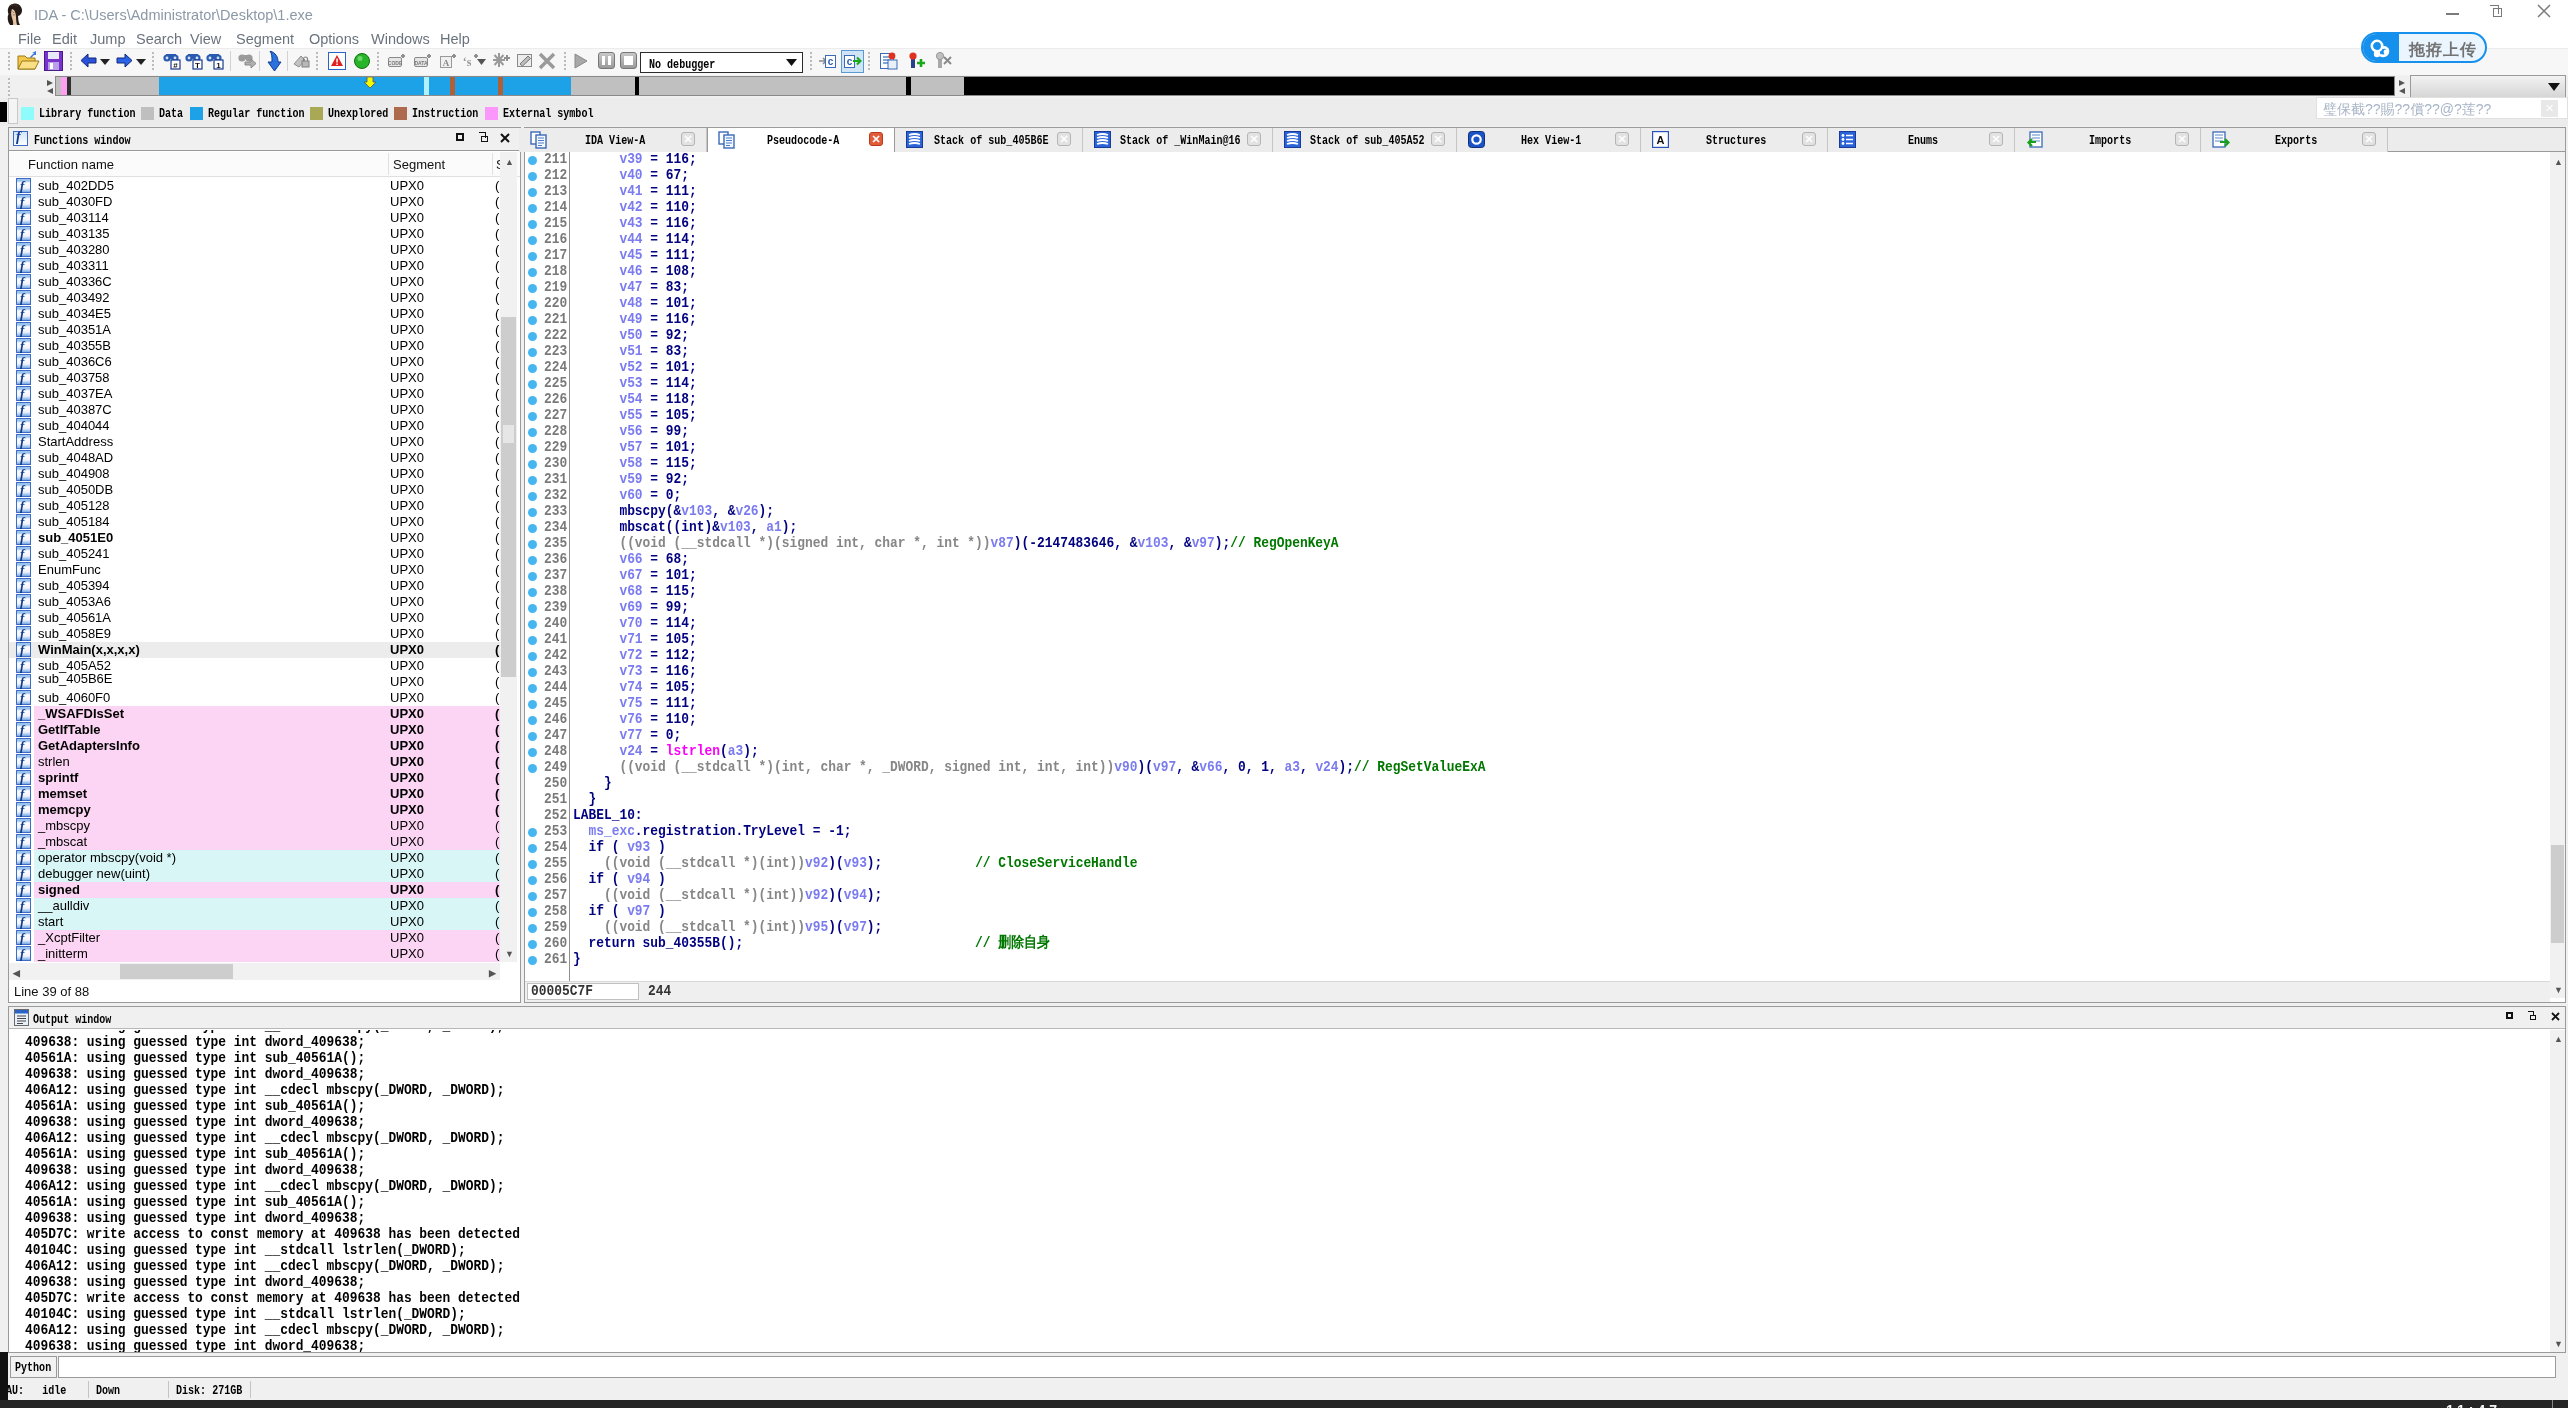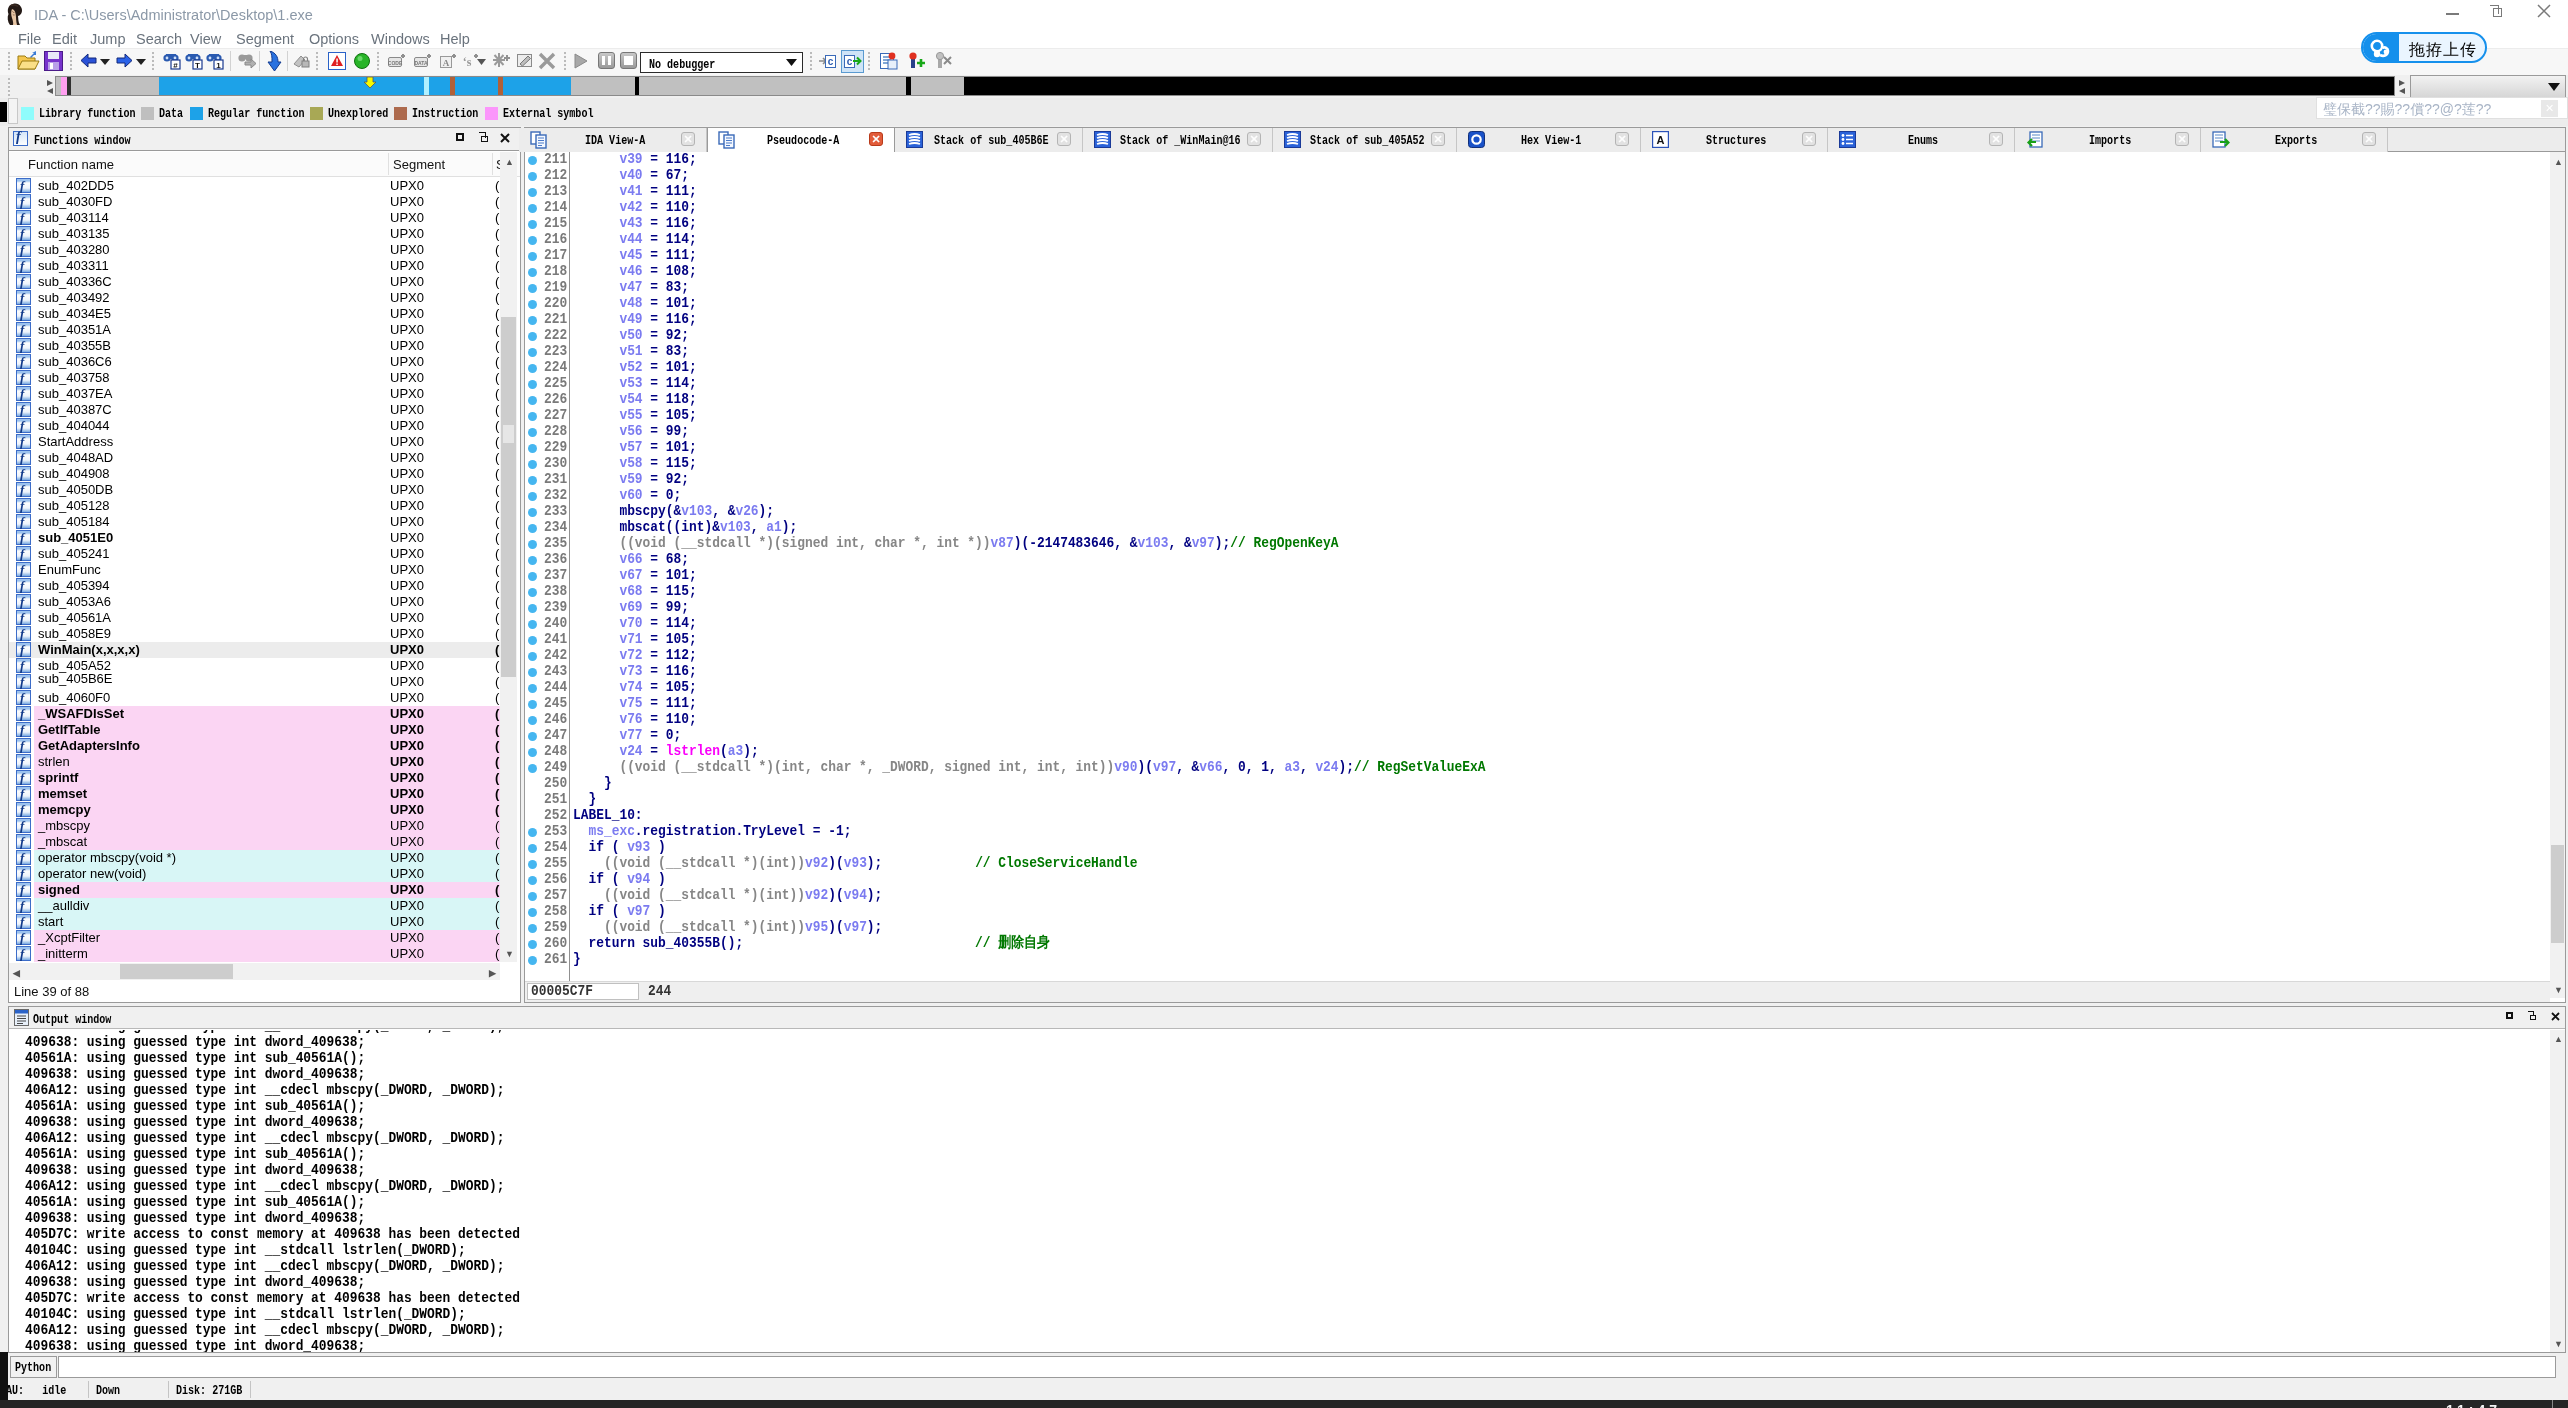--- a/index.html
+++ b/index.html
@@ -472,21 +472,21 @@
 <div class="frow" style="top:834px;font-weight:normal">_mbscat</div>
 <div class="fseg" style="top:834px;font-weight:normal">UPX0</div>
 <div class="fpar" style="top:834px;font-weight:normal">(</div>
 <div class="abs" style="left:34px;top:850px;width:466px;height:16px;background:#d8f6f6"></div>
 <div class="ficon" style="top:850px"></div>
 <div class="frow" style="top:850px;font-weight:normal">operator mbscpy(void *)</div>
 <div class="fseg" style="top:850px;font-weight:normal">UPX0</div>
 <div class="fpar" style="top:850px;font-weight:normal">(</div>
 <div class="abs" style="left:34px;top:866px;width:466px;height:16px;background:#d8f6f6"></div>
 <div class="ficon" style="top:866px"></div>
-<div class="frow" style="top:866px;font-weight:normal">operator new(void)</div>
+<div class="frow" style="top:866px;font-weight:normal">debugger new(uint)</div>
 <div class="fseg" style="top:866px;font-weight:normal">UPX0</div>
 <div class="fpar" style="top:866px;font-weight:normal">(</div>
 <div class="abs" style="left:34px;top:882px;width:466px;height:16px;background:#fbd5f3"></div>
 <div class="ficon" style="top:882px"></div>
 <div class="frow" style="top:882px;font-weight:bold">signed</div>
 <div class="fseg" style="top:882px;font-weight:bold">UPX0</div>
 <div class="fpar" style="top:882px;font-weight:bold">(</div>
 <div class="abs" style="left:34px;top:898px;width:466px;height:16px;background:#d8f6f6"></div>
 <div class="ficon" style="top:898px"></div>
 <div class="frow" style="top:898px;font-weight:normal">__aulldiv</div>
@@ -814,18 +814,18 @@
 <div class="abs" style="left:0;top:1352px;width:8px;height:48px;background:#111"></div>
 
 <div class="abs" style="left:2361px;top:32px;width:126px;height:31px;border-radius:16px;background:#eaf5ff;border:2px solid #1590ec;overflow:hidden">
  <div class="abs" style="left:0;top:0;width:36px;height:31px;background:#1590ec"></div>
  <svg class="abs" style="left:7px;top:5px" width="22" height="20" viewBox="0 0 22 20">
   <circle cx="7" cy="7" r="5.2" fill="none" stroke="#fff" stroke-width="2.6"></circle>
   <circle cx="7" cy="15" r="3.2" fill="#fff"></circle>
   <path d="M10 16 C14 18 18 16 18 12 C18 9 15 7.5 12.5 9" fill="none" stroke="#fff" stroke-width="2.6"></path>
   <circle cx="16" cy="13" r="2.4" fill="#fff"></circle>
  </svg>
- <div class="abs" style="left:46px;top:6px;color:#000000;font-size:16px;font-weight:normal;letter-spacing:1px">拖拵上传</div>
+ <div class="abs" style="left:46px;top:6px;color:#737373;font-size:16px;font-weight:bold;letter-spacing:1px">拖拵上传</div>
 </div>
 <div class="abs" style="left:2316px;top:97px;width:252px;height:22px;background:#fff;border:1px solid #e0e0e0">
  <div class="abs" style="left:6px;top:3px;font-size:14px;color:#a8b4c6">璧保截??賜??償??@?莲??</div>
  <div class="abs" style="left:224px;top:2px;width:17px;height:17px;background:#e8e8e8;color:#fff;text-align:center;font-size:11px;line-height:17px">✕</div>
 </div>
 
 </body></html>

